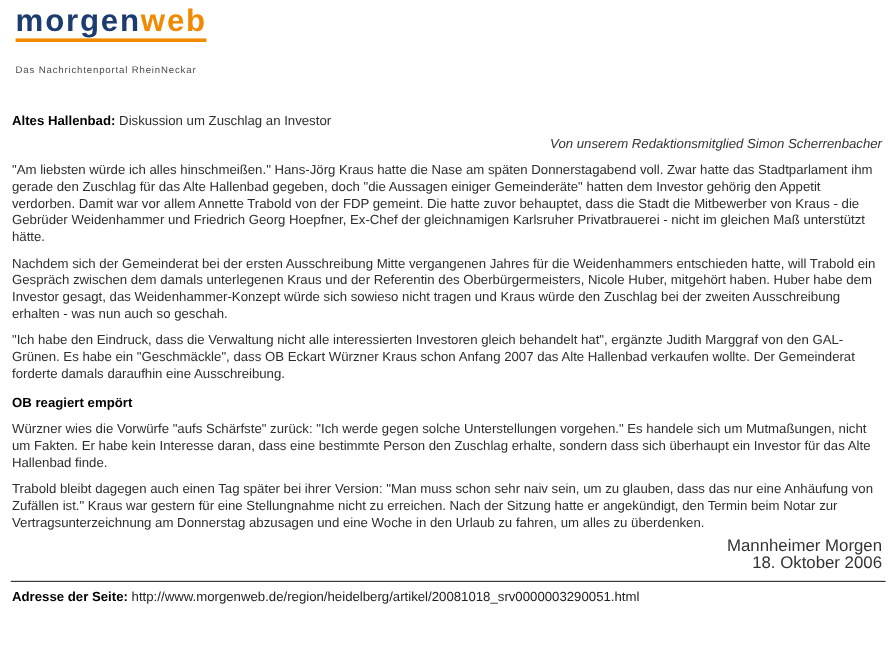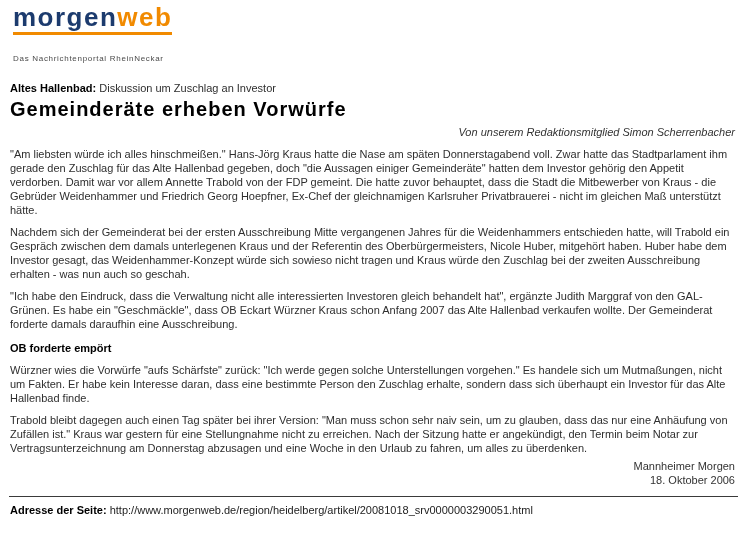--- a/index.html
+++ b/index.html
@@ -39,21 +39,21 @@
     line-height: 9px;
     letter-spacing: 0.7px;
     color: #4a4a4a;
     margin-top: 19px;
   }
   
   .content {
     padding: 0 12px 0 10px;
   }
   .kicker {
-    margin-top: 19px;
+    margin-top: 32px;
     font-size: 11px;
     line-height: 13px;
     color: #2e2e2e;
   }
   .kicker-strong {
     font-weight: bold;
     color: #000000;
   }
   h1.headline {
     margin: 4px 0 0 0;
@@ -80,21 +80,21 @@
   h2.subheading {
     margin: 10px 0 0 0;
     font-size: 11px;
     line-height: 14px;
     color: #000000;
     font-weight: bold;
   }
   .source {
     margin-top: 4px;
     text-align: right;
-    font-size: 11px;
+    font-size: 14px;
     line-height: 14px;
     color: #333333;
   }
   
   .footer-rule {
     border: none;
     border-top: 1px solid #3a3a3a;
     margin: 9px 9px 0 9px;
   }
   footer {
@@ -118,29 +118,28 @@
 
   <header>
     <div class="logo"><span class="logo-morgen">morgen</span><span class="logo-web">web</span></div>
     <div class="tagline">Das Nachrichtenportal RheinNeckar</div>
   </header>
 
   <main class="content">
 
     <div class="kicker"><span class="kicker-strong">Altes Hallenbad:</span><span> Diskussion um Zuschlag an Investor</span></div>
 
-    <h1 class="headline">Gemeinderäte erheben Vorwürfe</h1>
 
     <div class="byline">Von unserem Redaktionsmitglied Simon Scherrenbacher</div>
 
     <p class="para">"Am liebsten würde ich alles hinschmeißen." Hans-Jörg Kraus hatte die Nase am späten Donnerstagabend voll. Zwar hatte das Stadtparlament ihm gerade den Zuschlag für das Alte Hallenbad gegeben, doch "die Aussagen einiger Gemeinderäte" hatten dem Investor gehörig den Appetit verdorben. Damit war vor allem Annette Trabold von der FDP gemeint. Die hatte zuvor behauptet, dass die Stadt die Mitbewerber von Kraus - die Gebrüder Weidenhammer und Friedrich Georg Hoepfner, Ex-Chef der gleichnamigen Karlsruher Privatbrauerei - nicht im gleichen Maß unterstützt hätte.</p>
     <p class="para">Nachdem sich der Gemeinderat bei der ersten Ausschreibung Mitte vergangenen Jahres für die Weidenhammers entschieden hatte, will Trabold ein Gespräch zwischen dem damals unterlegenen Kraus und der Referentin des Oberbürgermeisters, Nicole Huber, mitgehört haben. Huber habe dem Investor gesagt, das Weidenhammer-Konzept würde sich sowieso nicht tragen und Kraus würde den Zuschlag bei der zweiten Ausschreibung erhalten - was nun auch so geschah.</p>
     <p class="para">"Ich habe den Eindruck, dass die Verwaltung nicht alle interessierten Investoren gleich behandelt hat", ergänzte Judith Marggraf von den GAL-Grünen. Es habe ein "Geschmäckle", dass OB Eckart Würzner Kraus schon Anfang 2007 das Alte Hallenbad verkaufen wollte. Der Gemeinderat forderte damals daraufhin eine Ausschreibung.</p>
 
-    <h2 class="subheading">OB forderte empört</h2>
+    <h2 class="subheading">OB reagiert empört</h2>
 
     <p class="para">Würzner wies die Vorwürfe "aufs Schärfste" zurück: "Ich werde gegen solche Unterstellungen vorgehen." Es handele sich um Mutmaßungen, nicht um Fakten. Er habe kein Interesse daran, dass eine bestimmte Person den Zuschlag erhalte, sondern dass sich überhaupt ein Investor für das Alte Hallenbad finde.</p>
     <p class="para">Trabold bleibt dagegen auch einen Tag später bei ihrer Version: "Man muss schon sehr naiv sein, um zu glauben, dass das nur eine Anhäufung von Zufällen ist." Kraus war gestern für eine Stellungnahme nicht zu erreichen. Nach der Sitzung hatte er angekündigt, den Termin beim Notar zur Vertragsunterzeichnung am Donnerstag abzusagen und eine Woche in den Urlaub zu fahren, um alles zu überdenken.</p>
 
     <div class="source">
       <div>Mannheimer Morgen</div>
       <div>18. Oktober 2006</div>
     </div>
 
   </main>

